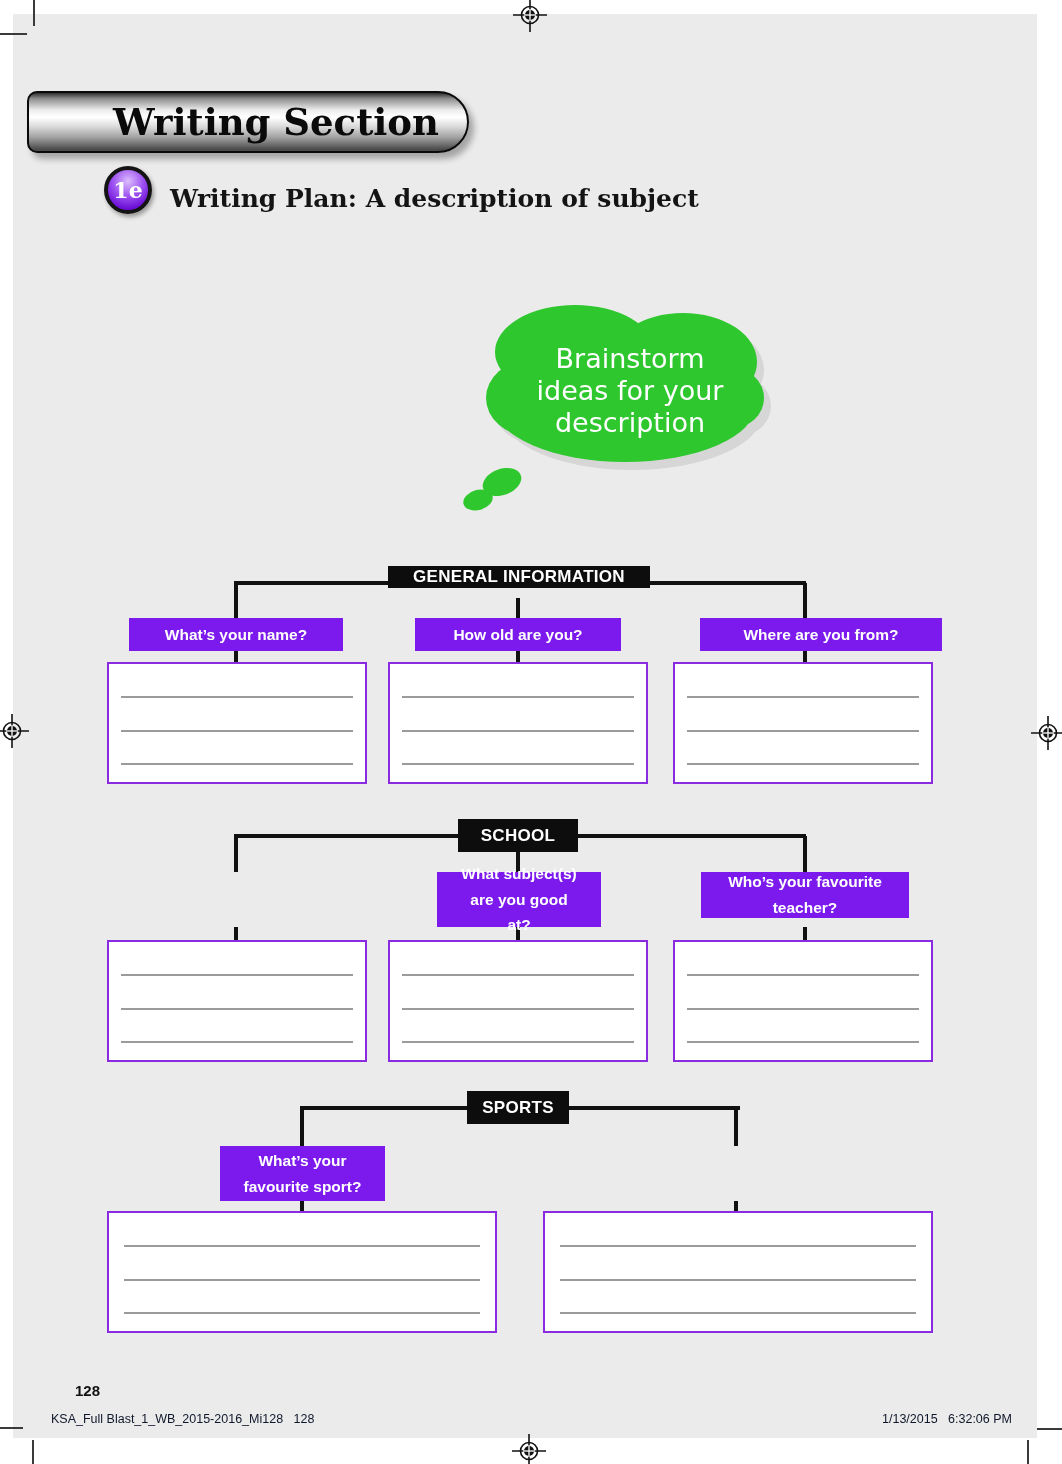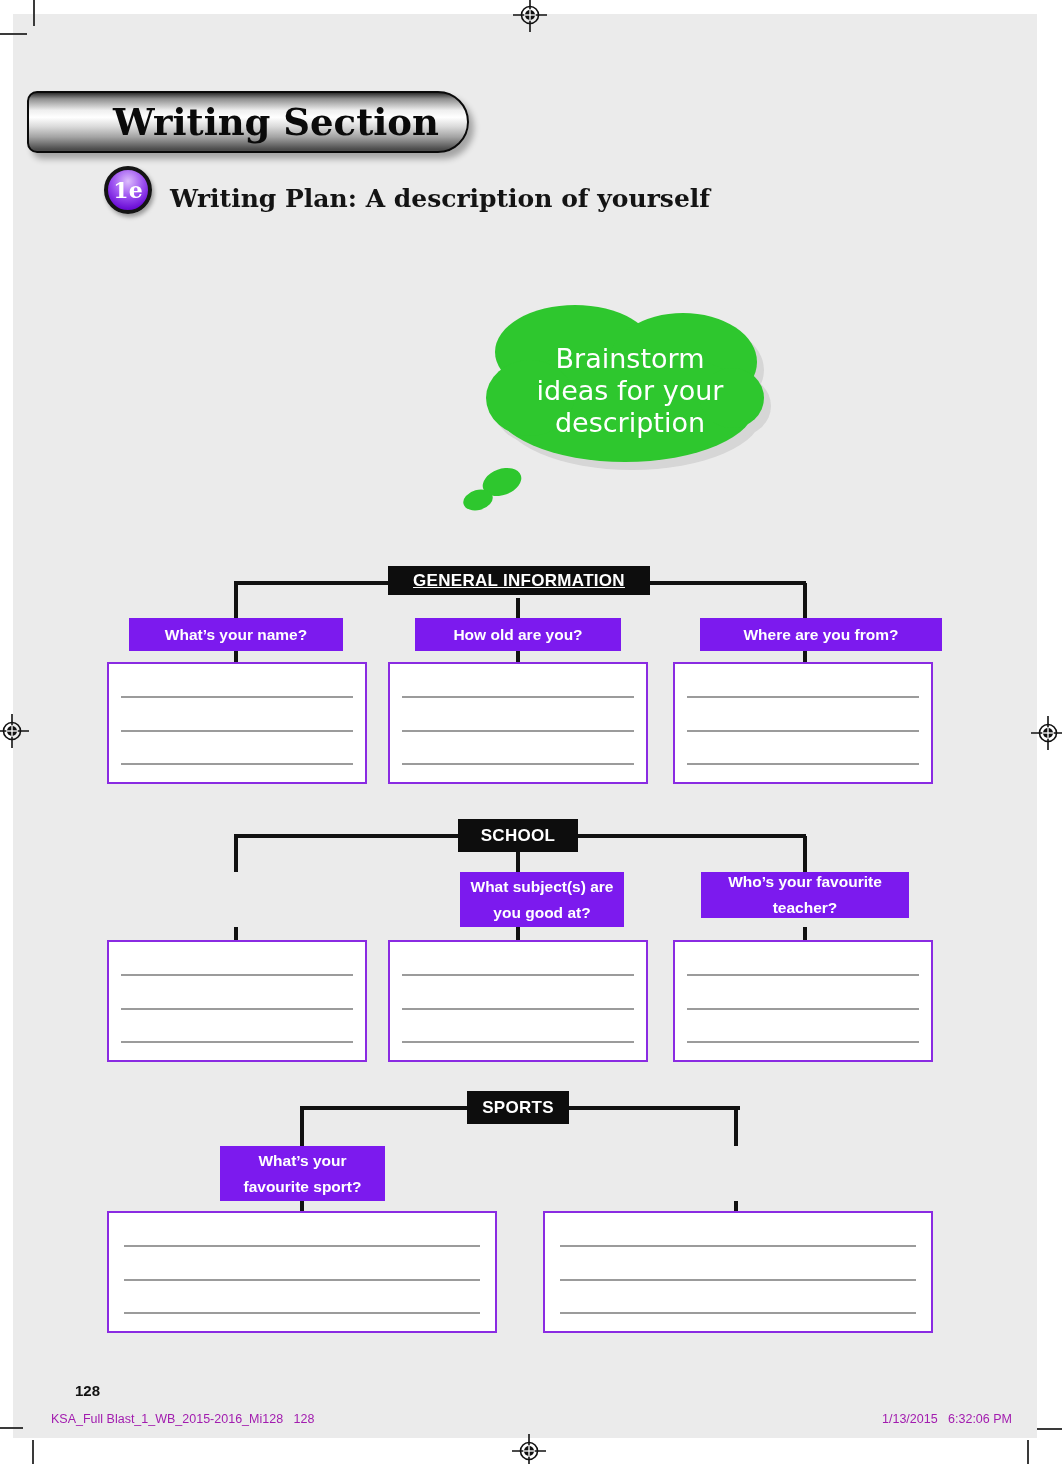--- a/index.html
+++ b/index.html
@@ -30,29 +30,29 @@
 
   
   .bubble-svg{position:absolute;left:440px;top:290px;}
 
   
   .cline{position:absolute;background:#111111;}
   .secbox{position:absolute;background:#0d0d0d;color:#ffffff;font-weight:bold;font-size:17px;
           display:flex;align-items:center;justify-content:center;letter-spacing:0.3px;white-space:nowrap;}
   .qbox{position:absolute;background:#7c1aee;color:#ffffff;font-weight:bold;font-size:15.5px;
         display:flex;align-items:center;justify-content:center;text-align:center;line-height:1.65;
-        padding:0 6px;box-sizing:border-box;}
+        padding:0 20px;box-sizing:border-box;}
   .ansbox{position:absolute;background:#ffffff;border:2px solid #8a2be2;box-sizing:border-box;}
   .ln{position:absolute;left:12px;right:12px;height:2px;background:#9b9b9b;}
   .ln.l1{top:32px}.ln.l2{top:66px}.ln.l3{top:99px}
   .ansbox.wide .ln{left:15px;right:15px;}
 
   
   .page-number{position:absolute;left:75px;top:1382px;font-weight:bold;font-size:15px;color:#111;}
-  .footer-text{position:absolute;top:1412px;font-size:12.5px;color:#a21caf;white-space:pre;}
+  .footer-text{position:absolute;top:1412px;font-size:12.5px;color:#0f172a;white-space:pre;}
   .footer-left{left:51px;}
   .footer-right{right:50px;text-align:right;}
 
   
   .crop{position:absolute;background:#3a3a3a;}
   .reg{position:absolute;width:34px;height:34px;}
 </style>
 </head>
 <body>
 
@@ -100,21 +100,21 @@
   </svg>
 
   <div class="banner">
     <span class="banner-title">Writing Section</span>
   </div>
 
   <div class="badge">
     <span>1e</span>
   </div>
   <div class="lesson-title">
-    <span class="b1">Writing Plan:</span><span class="b2"> A description of yourself</span>
+    <span class="b1">Writing Plan:</span><span class="b2"> A description of subject</span>
   </div>
 
   <svg class="bubble-svg" width="350" height="235" viewBox="0 0 350 235">
     <g fill="#c5c5c5" opacity="0.55" transform="translate(7,8)">
       <ellipse cx="135" cy="62" rx="80" ry="47"></ellipse>
         <ellipse cx="243" cy="72" rx="74" ry="49"></ellipse>
       <ellipse cx="185" cy="116" rx="130" ry="56"></ellipse>
         <ellipse cx="90" cy="108" rx="44" ry="38"></ellipse>
       <ellipse cx="292" cy="108" rx="32" ry="30"></ellipse>
     </g>
@@ -134,21 +134,21 @@
     </g>
   </svg>
 
   <div class="cline" style="left:234px;top:581px;width:572px;height:4px;"></div>
   <div class="cline" style="left:234px;top:583px;width:4px;height:35px;"></div>
   <div class="cline" style="left:516px;top:598px;width:4px;height:20px;"></div>
   <div class="cline" style="left:803px;top:583px;width:4px;height:35px;"></div>
   <div class="cline" style="left:234px;top:651px;width:4px;height:11px;"></div>
   <div class="cline" style="left:516px;top:651px;width:4px;height:11px;"></div>
   <div class="cline" style="left:803px;top:651px;width:4px;height:11px;"></div>
-  <div class="secbox" style="left:388px;top:566px;width:262px;height:29px;text-decoration:underline;">
+  <div class="secbox" style="left:388px;top:566px;width:262px;height:22px;">
     <span>GENERAL INFORMATION</span>
   </div>
   <div class="qbox" style="left:129px;top:618px;width:214px;height:33px;">
     <span>What’s your name?</span>
   </div>
   <div class="qbox" style="left:415px;top:618px;width:206px;height:33px;">
     <span>How old are you?</span>
   </div>
   <div class="qbox" style="left:700px;top:618px;width:242px;height:33px;">
     <span>Where are you from?</span>
@@ -172,21 +172,21 @@
   <div class="cline" style="left:234px;top:834px;width:572px;height:4px;"></div>
   <div class="cline" style="left:234px;top:836px;width:4px;height:36px;"></div>
   <div class="cline" style="left:516px;top:851px;width:4px;height:21px;"></div>
   <div class="cline" style="left:803px;top:836px;width:4px;height:36px;"></div>
   <div class="cline" style="left:234px;top:927px;width:4px;height:13px;"></div>
   <div class="cline" style="left:516px;top:927px;width:4px;height:13px;"></div>
   <div class="cline" style="left:803px;top:927px;width:4px;height:13px;"></div>
   <div class="secbox" style="left:458px;top:819px;width:120px;height:33px;">
     <span>SCHOOL</span>
   </div>
-  <div class="qbox" style="left:437px;top:872px;width:164px;height:55px;margin-left:23px;">
+  <div class="qbox" style="left:437px;top:872px;width:164px;height:55px;">
     <span>What subject(s) are you good at?</span>
   </div>
   <div class="qbox" style="left:701px;top:872px;width:208px;height:46px;">
     <span>Who’s  your favourite teacher?</span>
   </div>
   <div class="ansbox" style="left:107px;top:940px;width:260px;height:122px;">
     <div class="ln l1"></div>
     <div class="ln l2"></div>
     <div class="ln l3"></div>
   </div>

